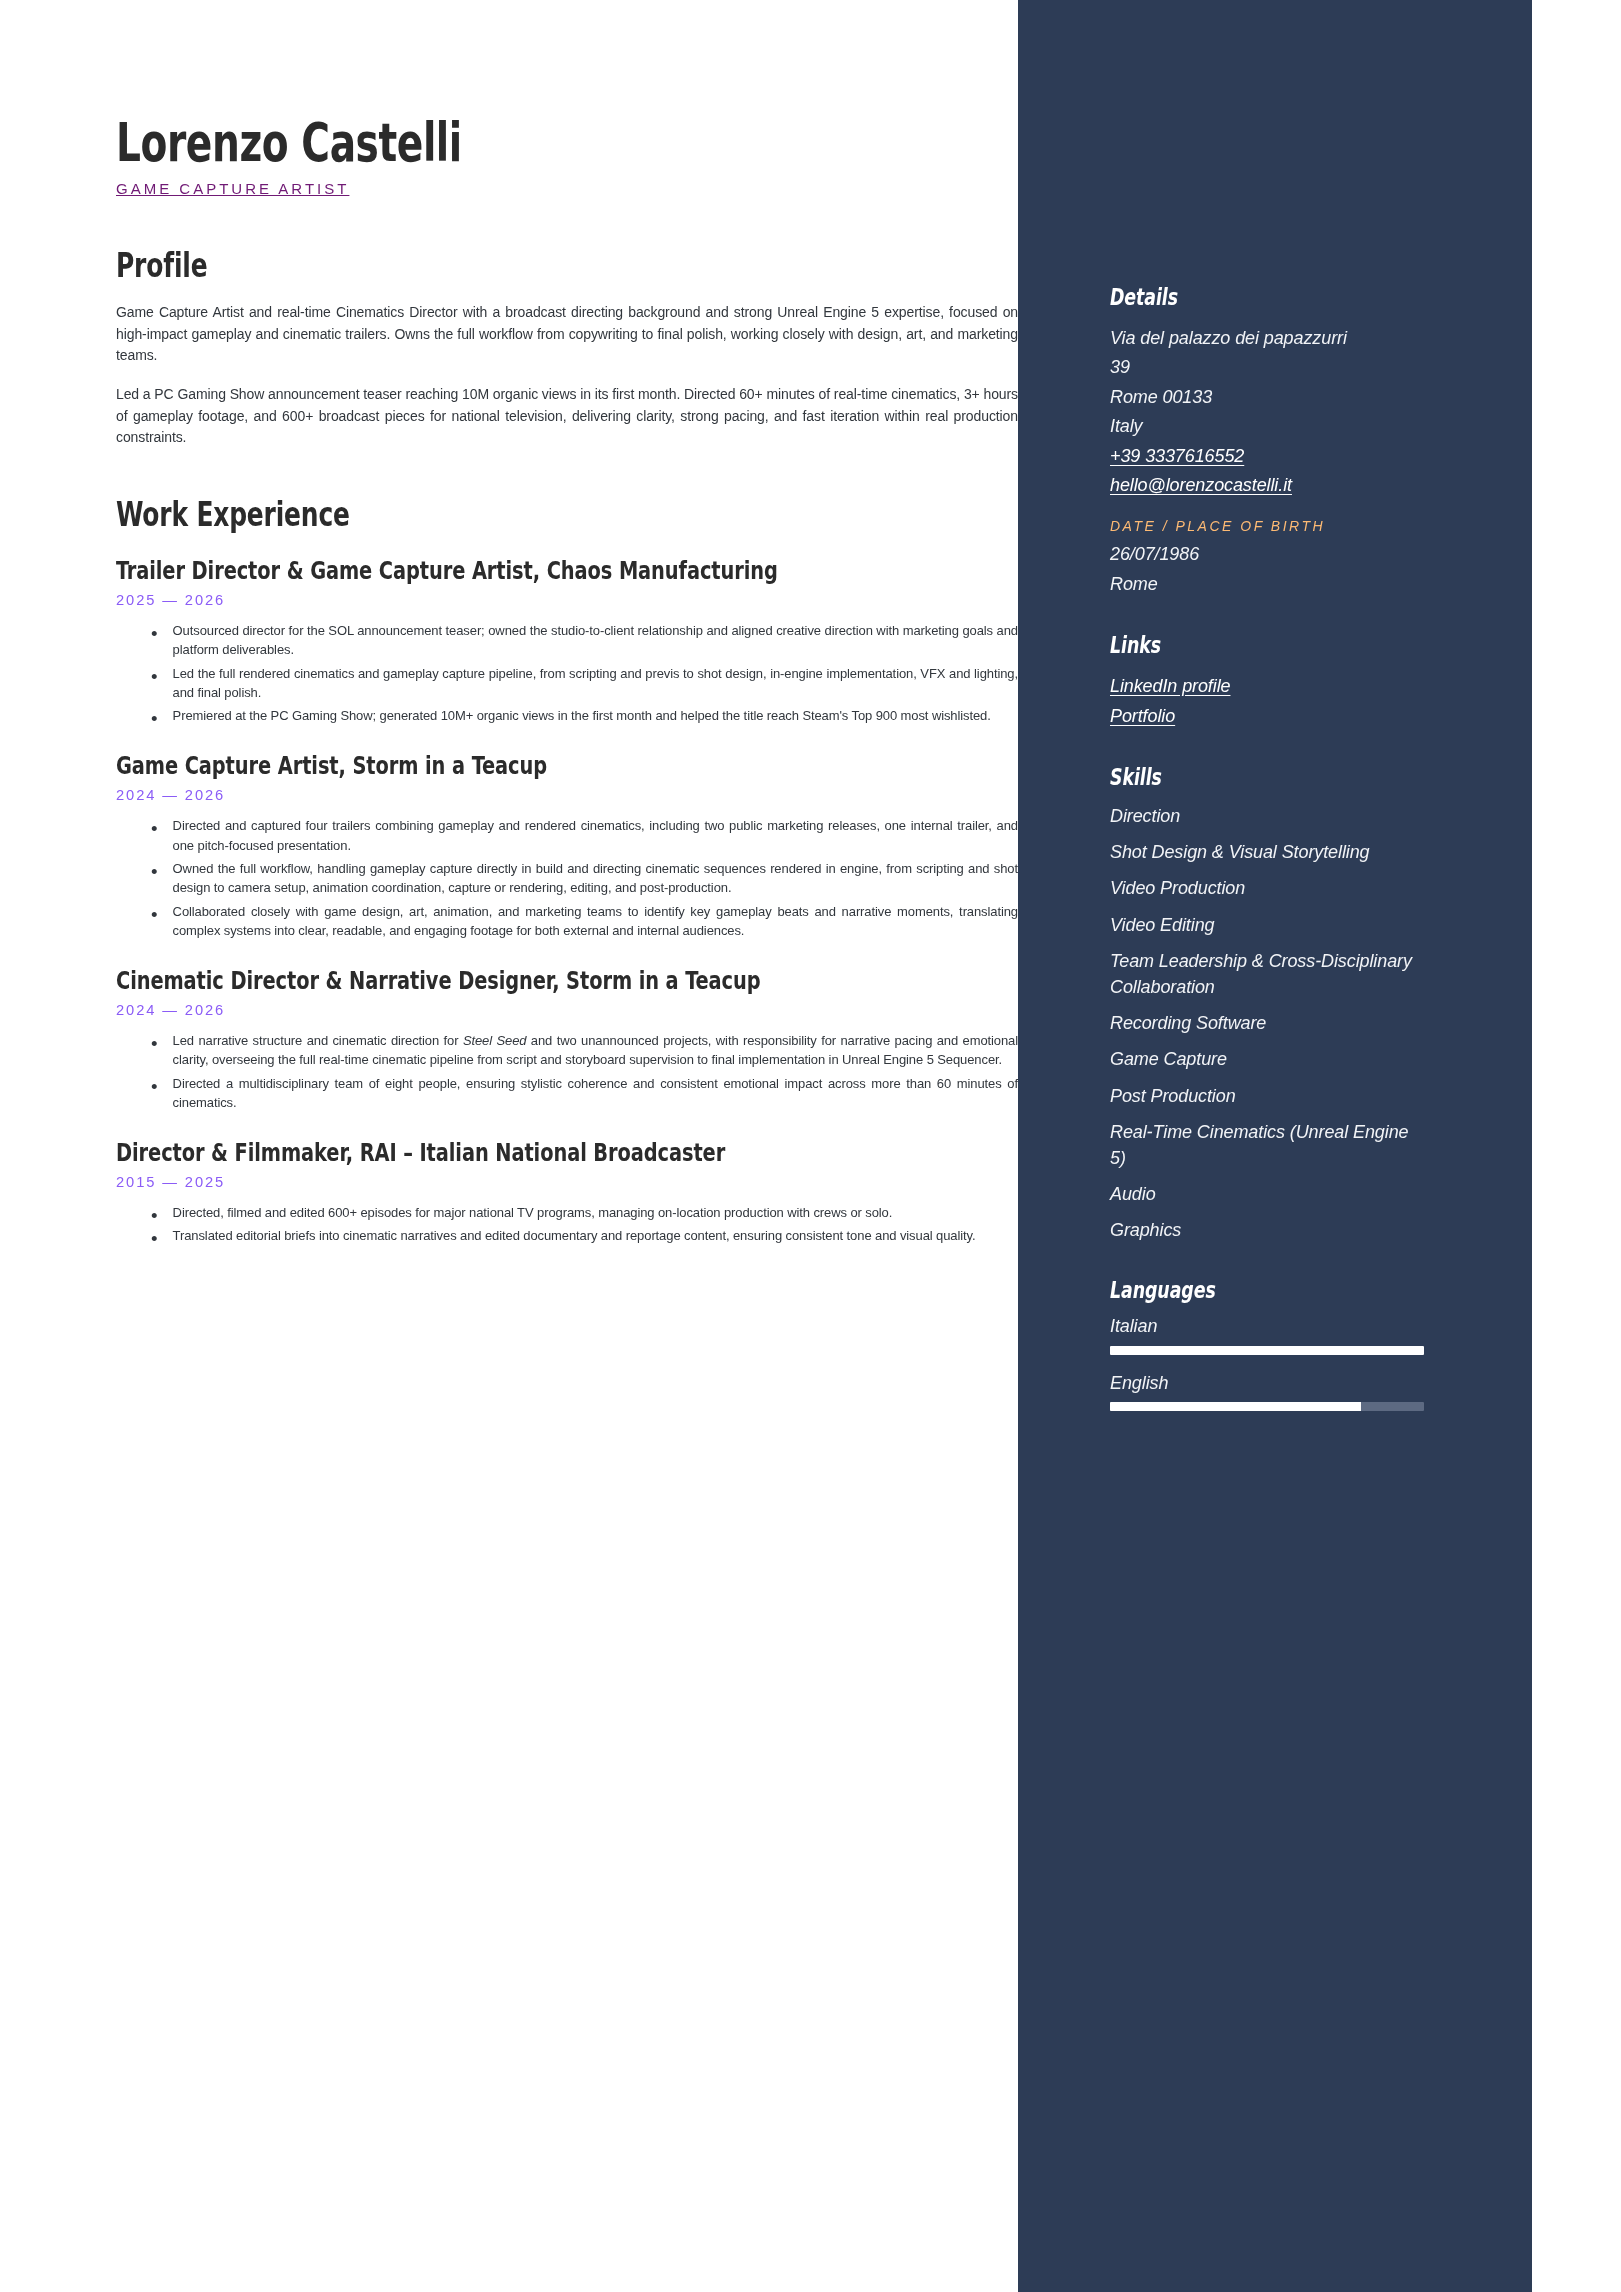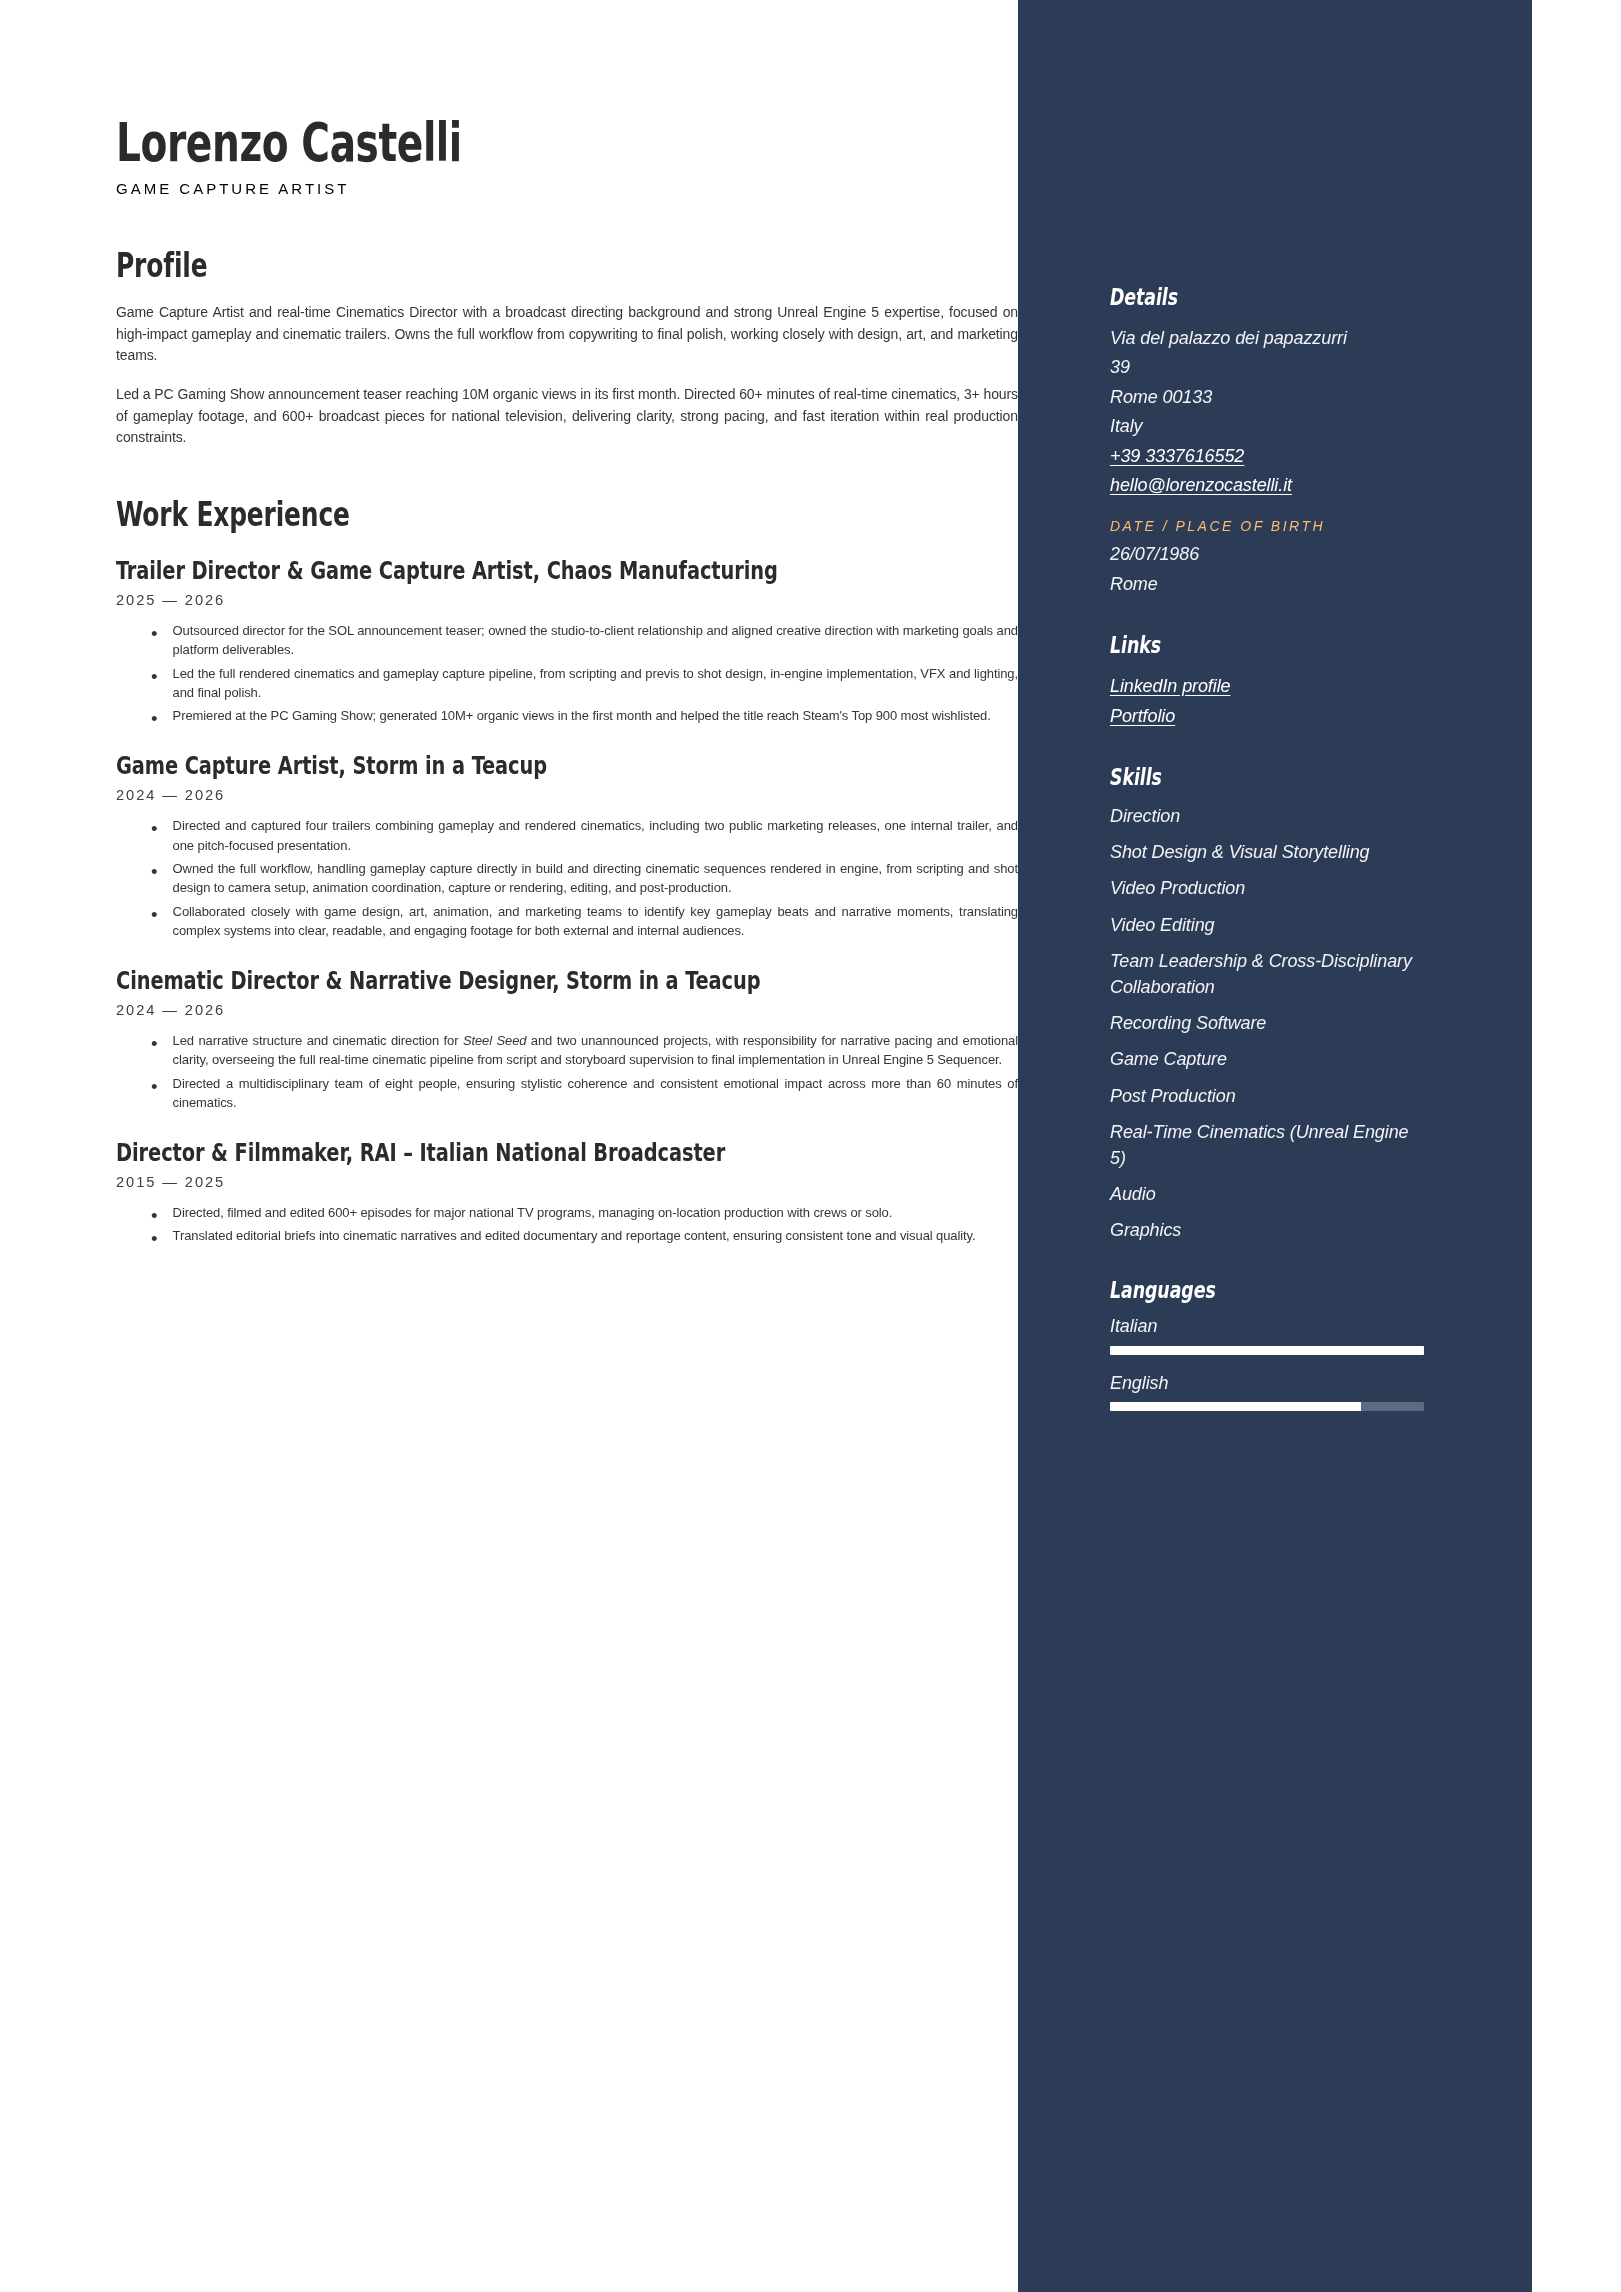--- a/index.html
+++ b/index.html
@@ -30,22 +30,23 @@
     line-height:1.02;
     letter-spacing:-0.5px;
     color:#2b2b2b;
     transform:scaleX(0.82);
     transform-origin:left center;
   }
   .job-title {
     margin-top:9.8px;
     font-size:15px;
     letter-spacing:3px;
-    color:#000000;
+    color:#701a75;
     font-weight:400;
+    text-decoration:underline;
   }
 
   h2.section {
     font-family:"DejaVu Sans Condensed","Liberation Sans Narrow","Liberation Sans", sans-serif;
     font-weight:700;
     font-size:33px;
     color:#2b2b2b;
     letter-spacing:-0.2px;
     transform:scaleX(0.84);
     transform-origin:left center;
@@ -74,21 +75,21 @@
     font-size:24.5px;
     color:#2b2b2b;
     letter-spacing:-0.1px;
     transform:scaleX(0.88);
     transform-origin:left center;
     margin-bottom:6.9px;
   }
   .entry-date {
     font-size:14.7px;
     letter-spacing:1.9px;
-    color:#404040;
+    color:#8b5cf6;
     margin-bottom:12.7px;
   }
   ul.bullets { list-style:none; padding-left:35px; }
   ul.bullets li {
     position:relative;
     font-size:13px;
     line-height:1.5;
     color:#32373d;
     text-align:justify;
     margin-bottom:3.9px;

